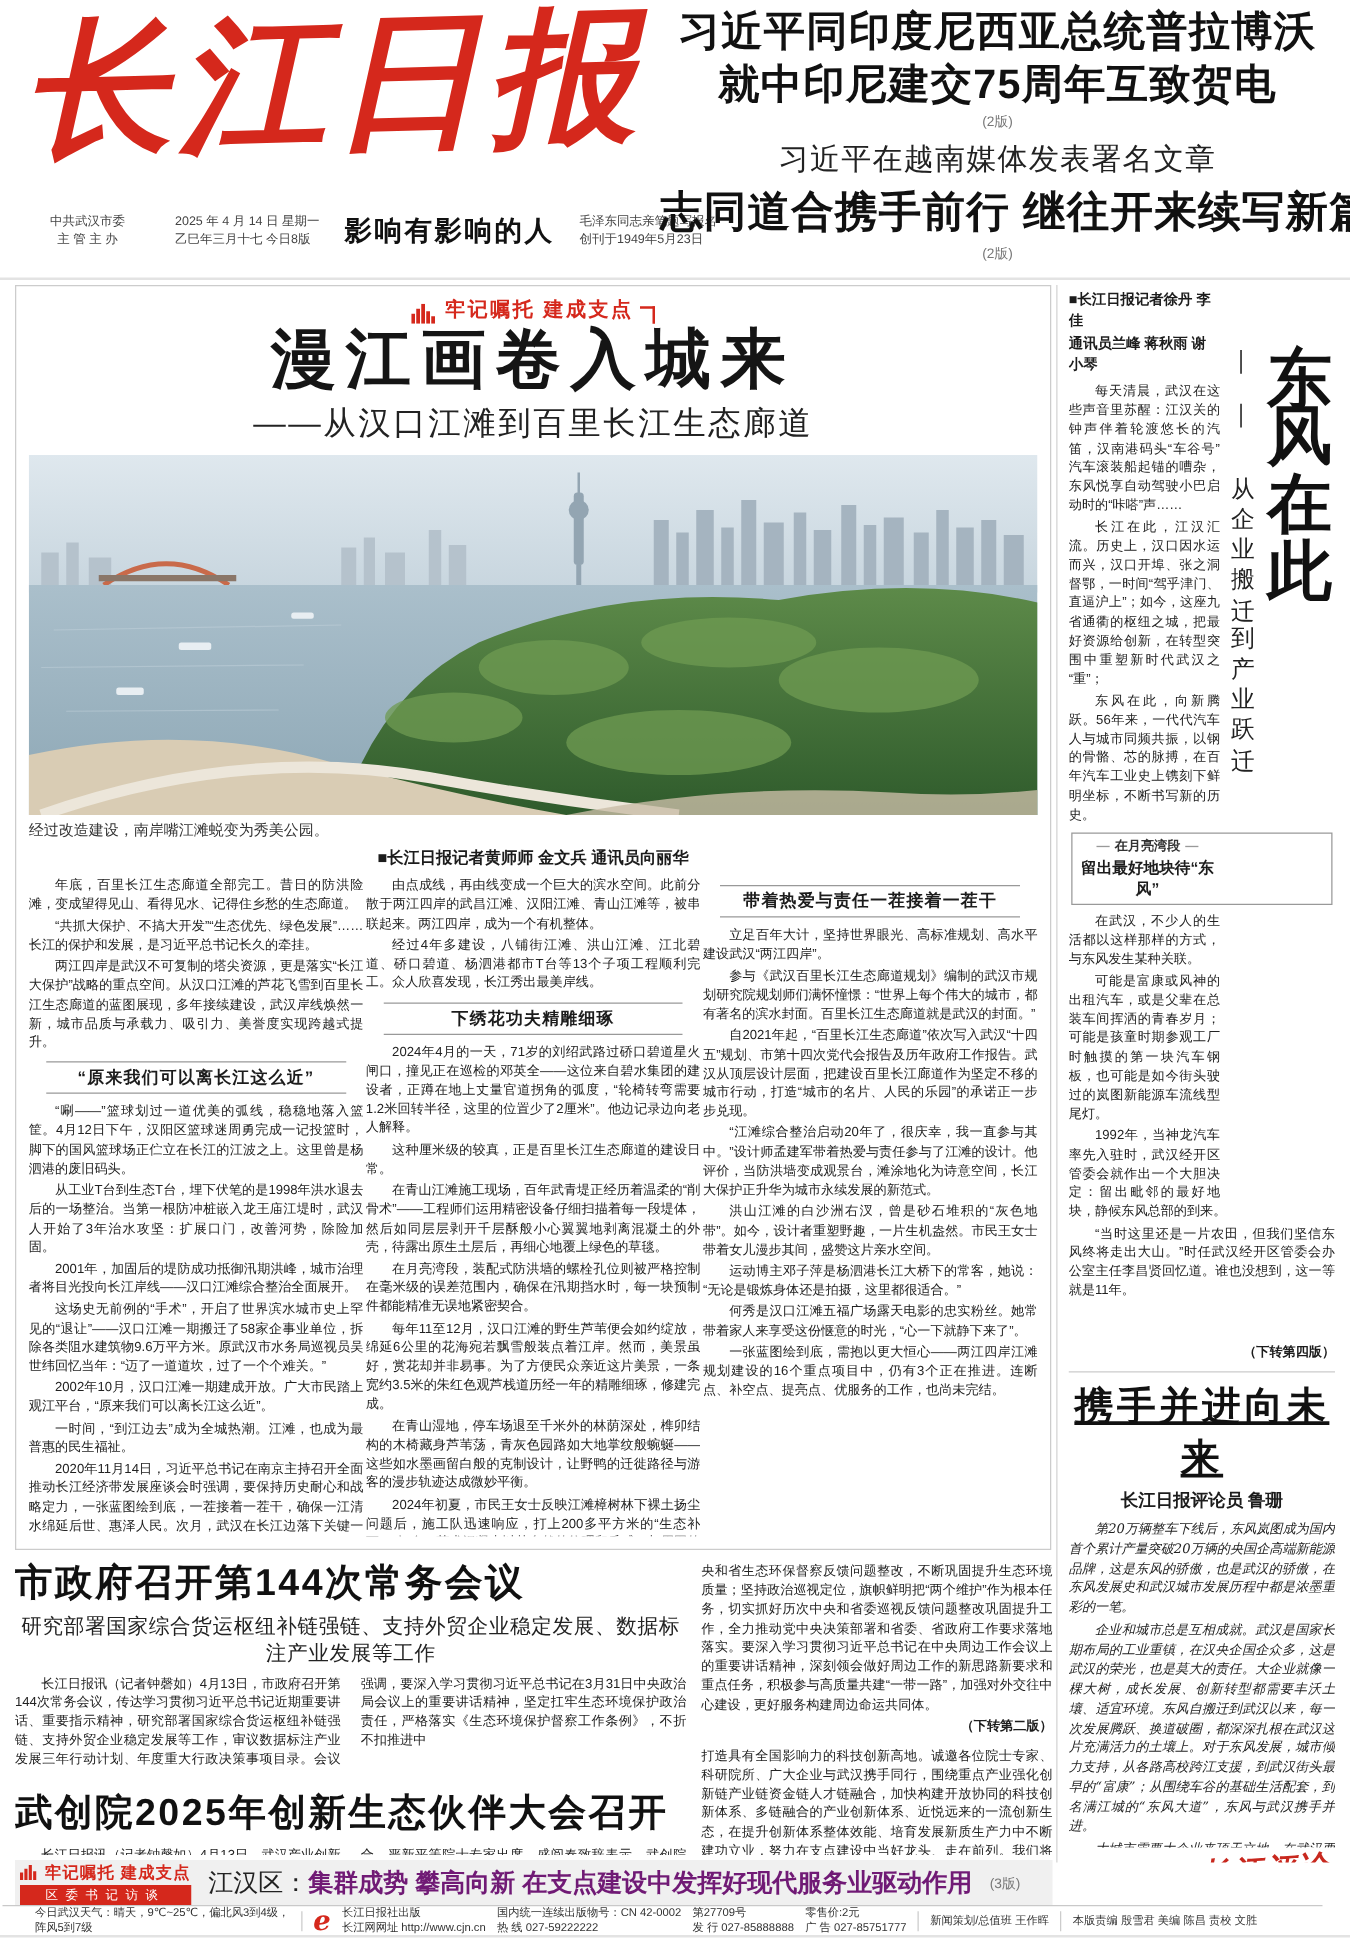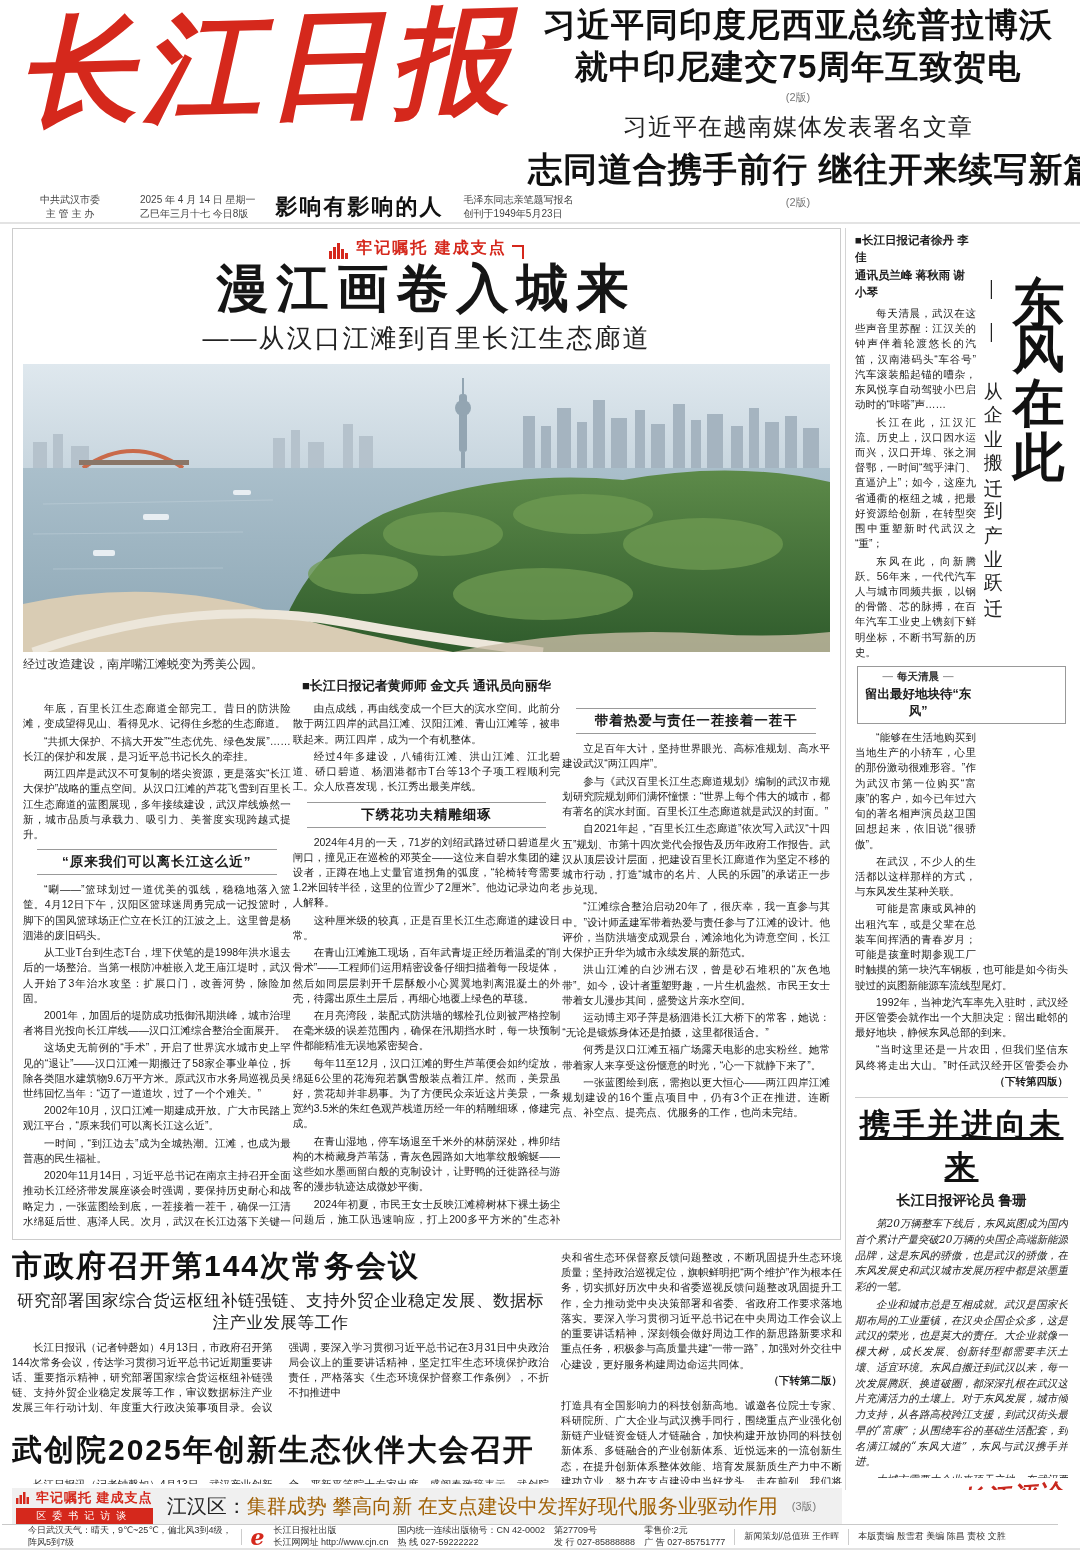--- a/index.html
+++ b/index.html
@@ -2,21 +2,21 @@
 <html lang="zh"><head>
 <meta charset="utf-8">
 <style>
   html,body{margin:0;padding:0;background:#e9e9e9;}
   body{font-family:"Liberation Sans","DejaVu Sans",sans-serif;color:#1c1c1c;}
   .page{position:relative;width:1080px;height:1550px;background:#fff;margin:0 auto;overflow:hidden;}
   
   .masthead{position:absolute;left:18px;top:-8px;width:505px;height:185px;overflow:hidden;}
   .masthead .logo{font-family:"DejaVu Serif","Liberation Serif",serif;font-weight:bold;font-style:italic;
     font-size:118px;line-height:1.25;color:#d5281c;letter-spacing:6px;transform:rotate(-1.5deg);white-space:nowrap;}
-  .header-meta{position:absolute;left:40px;top:192px;width:490px;display:flex;align-items:center;gap:20px;}
+  .header-meta{position:absolute;left:40px;top:170px;width:490px;display:flex;align-items:center;gap:20px;}
   .hm-block{font-size:10px;line-height:1.45;color:#444;white-space:nowrap;}
   .hm-sep{width:1px;height:26px;background:#bbb;}
   .hm-slogan{font-size:22px;font-weight:bold;color:#111;letter-spacing:2px;white-space:nowrap;}
   .top-news{position:absolute;left:528px;top:4px;width:540px;text-align:center;}
   .tn-h1{font-size:33px;font-weight:bold;line-height:1.28;letter-spacing:1px;color:#111;}
   .tn-ref{font-size:11px;color:#777;margin:2px 0 6px;}
   .tn-kicker{font-size:24px;color:#222;font-weight:500;margin-top:4px;letter-spacing:1px;}
   .tn-h2{font-size:34px;font-weight:bold;letter-spacing:1px;color:#111;margin-top:4px;white-space:nowrap;}
   .header-rule{position:absolute;left:0;top:222px;width:1080px;height:0;border-top:2px solid #e3e3e3;}
   
@@ -69,21 +69,21 @@
   .ba-body p{margin:0;font-size:10.5px;line-height:1.42;text-align:justify;text-indent:2em;color:#222;}
   .bm-block p{margin:0;font-size:10.5px;line-height:1.45;text-align:justify;color:#222;}
   .bm-ref{font-size:10.5px;font-weight:bold;text-align:right;margin:2px 0 10px;}
   
   .strip{position:absolute;left:12px;top:1488px;width:830px;height:36px;background:#f0f0f0;
     display:flex;align-items:center;gap:14px;overflow:hidden;}
   .strip-badge{display:flex;flex-direction:column;justify-content:center;margin-left:4px;}
   .strip-badge .l1{display:flex;align-items:center;gap:4px;color:#d5281c;font-weight:bold;font-size:13px;letter-spacing:1px;}
   .strip-badge .l2{background:#d5281c;color:#fff;font-size:10px;letter-spacing:6px;text-align:center;padding:1px 4px;margin-top:1px;}
   .strip-head{font-size:20px;color:#222;white-space:nowrap;}
-  .strip-head b{font-weight:normal;color:#a16207;}
+  .strip-head b{font-weight:bold;color:#701a75;}
   .strip-ref{font-size:11px;color:#777;}
   
   .footer{position:absolute;left:2px;top:1524px;width:1056px;height:24px;border-top:1px solid #c9c9c9;
     display:flex;align-items:center;gap:9px;font-size:9px;color:#333;overflow:hidden;}
   .ft-item{line-height:1.3;white-space:nowrap;}
   .ft-sep{width:1px;height:16px;background:#ccc;}
   .ft-logo{font-family:"DejaVu Serif","Liberation Serif",serif;font-style:italic;font-weight:bold;
     font-size:22px;color:#d5281c;line-height:1;}
   .bottom-rule{position:absolute;left:0;top:1548px;width:1080px;border-top:2px solid #e3e3e3;}
 </style>
@@ -281,25 +281,24 @@
       <div class="df-byline">
         <div>■长江日报记者徐丹 李佳</div>
         <div>通讯员兰峰 蒋秋雨 谢小琴</div>
       </div>
       <div>
           <p class="para">每天清晨，武汉在这些声音里苏醒：江汉关的钟声伴着轮渡悠长的汽笛，汉南港码头“车谷号”汽车滚装船起锚的嘈杂，东风悦享自动驾驶小巴启动时的“咔嗒”声……</p>
           <p class="para">长江在此，江汉汇流。历史上，汉口因水运而兴，汉口开埠、张之洞督鄂，一时间“驾乎津门、直逼沪上”；如今，这座九省通衢的枢纽之城，把最好资源给创新，在转型突围中重塑新时代武汉之“重”；</p>
           <p class="para">东风在此，向新腾跃。56年来，一代代汽车人与城市同频共振，以钢的骨骼、芯的脉搏，在百年汽车工业史上镌刻下鲜明坐标，不断书写新的历史。</p>
         </div>
       <div class="df-box">
-        <div class="t">每天清晨</div>
+        <div class="t">在月亮湾段</div>
         <div class="b">留出最好地块待“东风”</div>
       </div>
       <div>
-          <p class="para">“能够在生活地购买到当地生产的小轿车，心里的那份激动很难形容。”作为武汉市第一位购买“富康”的客户，如今已年过六旬的著名相声演员赵卫国回想起来，依旧说“很骄傲”。</p>
           <p class="para">在武汉，不少人的生活都以这样那样的方式，与东风发生某种关联。</p>
           <p class="para">可能是富康或风神的出租汽车，或是父辈在总装车间挥洒的青春岁月；可能是孩童时期参观工厂时触摸的第一块汽车钢板，也可能是如今街头驶过的岚图新能源车流线型尾灯。</p>
           <p class="para">1992年，当神龙汽车率先入驻时，武汉经开区管委会就作出一个大胆决定：留出毗邻的最好地块，静候东风总部的到来。</p>
           <p class="para">“当时这里还是一片农田，但我们坚信东风终将走出大山。”时任武汉经开区管委会办公室主任李昌贤回忆道。谁也没想到，这一等就是11年。</p>
         </div>
     </div>
     <div class="tail">（下转第四版）</div>
 
     <div class="rc-divider"></div>
 

